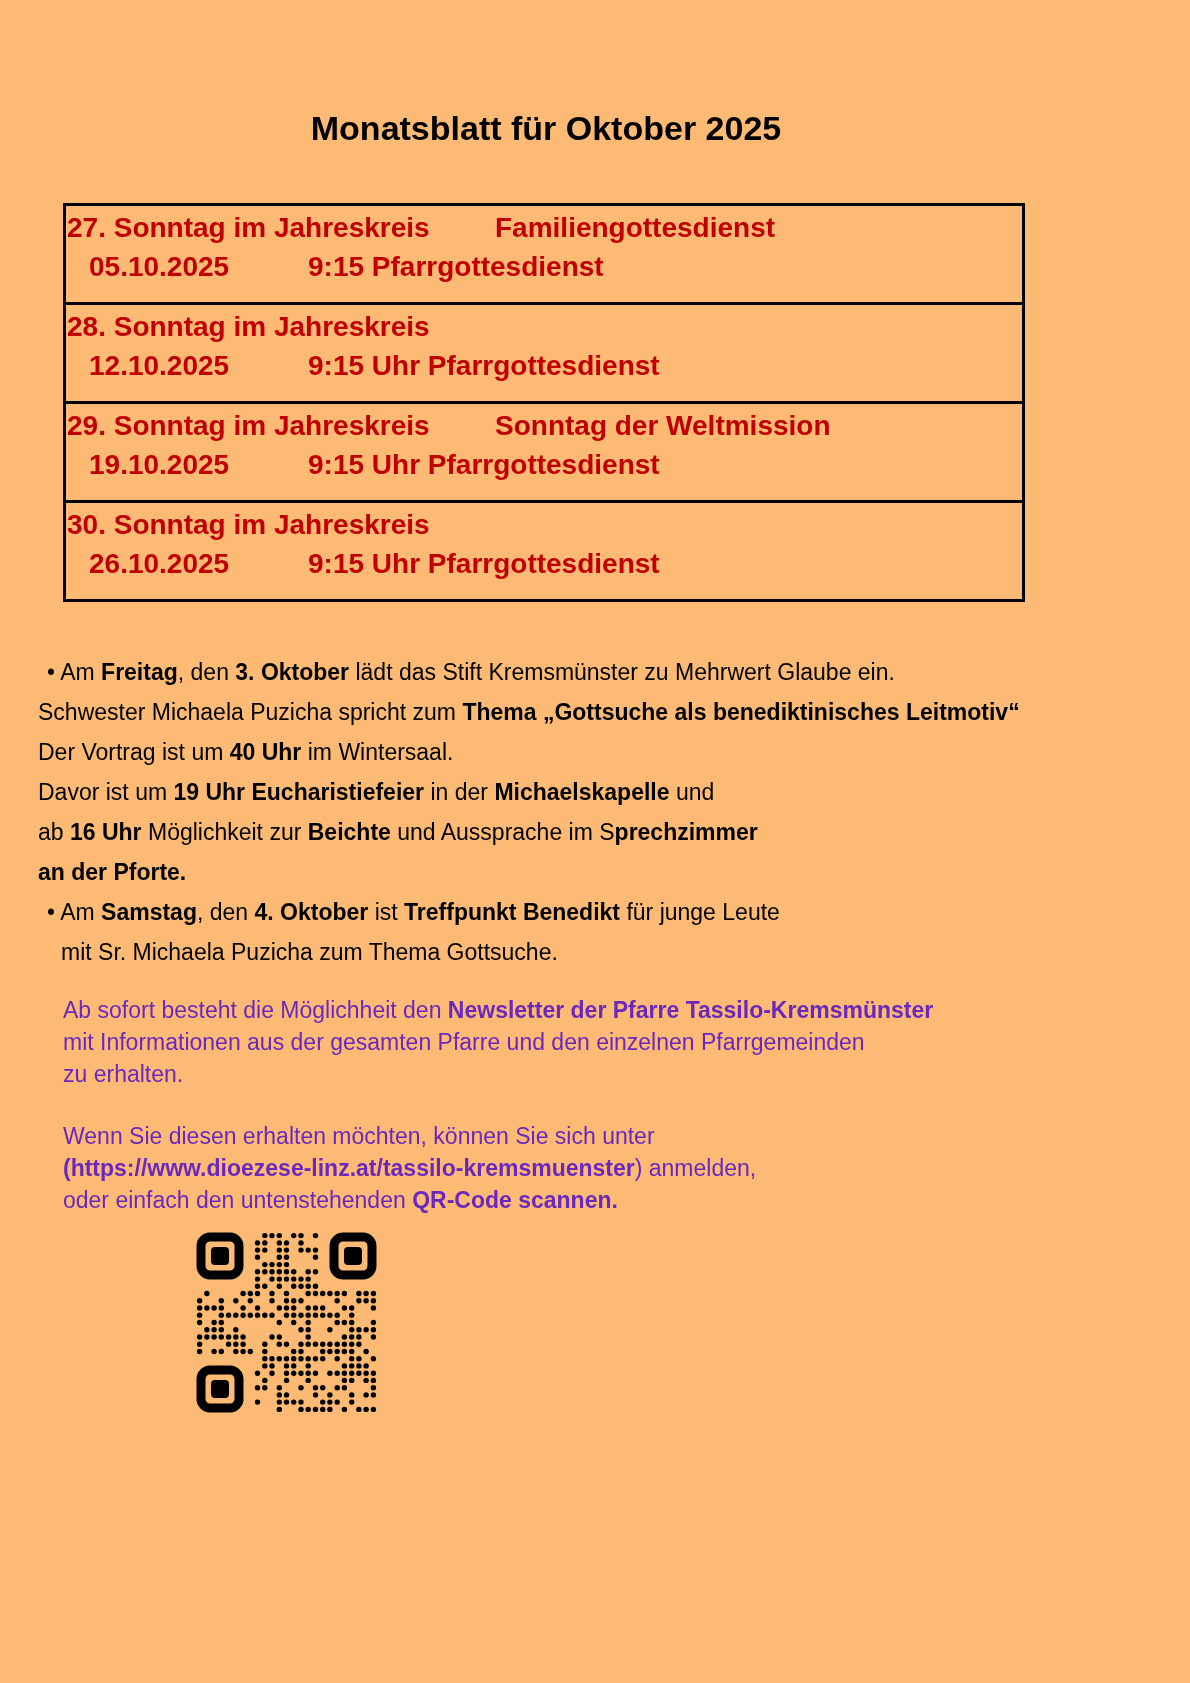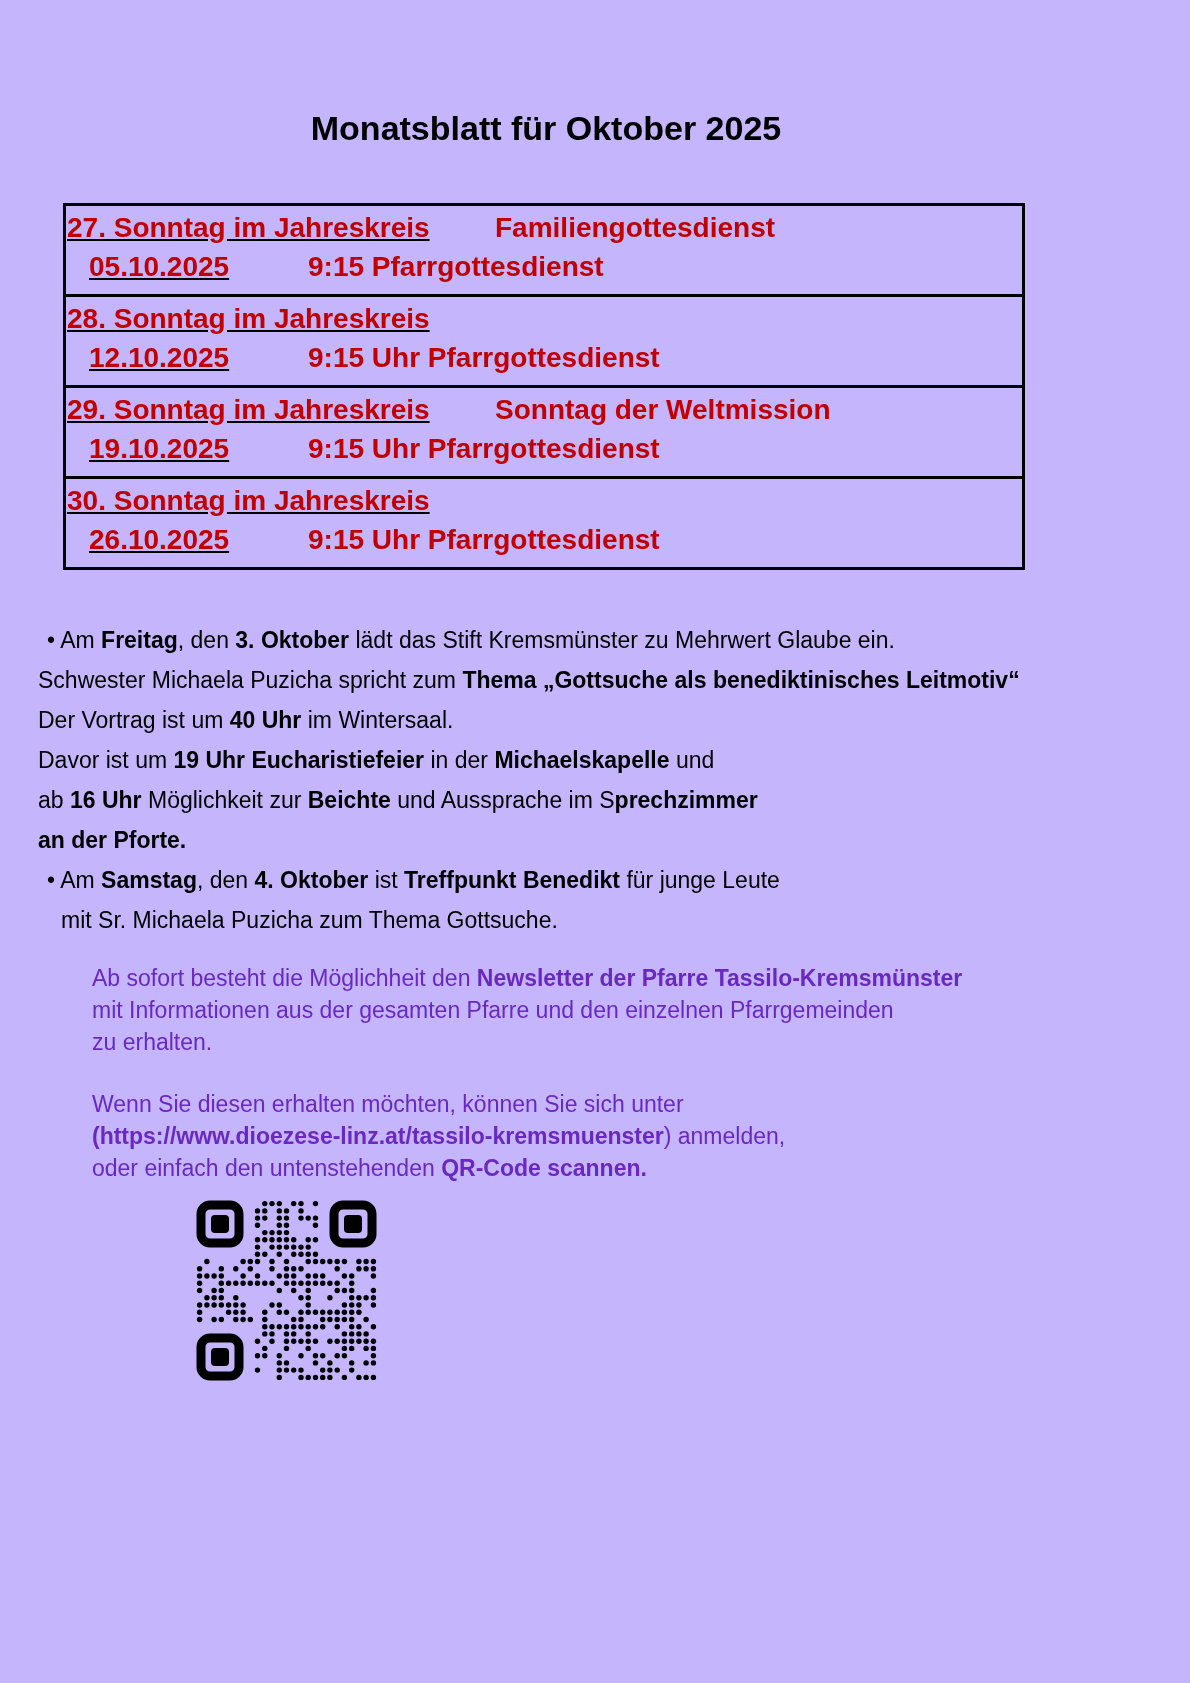--- a/index.html
+++ b/index.html
@@ -1,19 +1,19 @@
 <!DOCTYPE html>
 <html><head>
 <meta charset="utf-8">
 <style>
   html,body{margin:0;padding:0;background:#ffffff;}
   .page{
     position:relative;
     width:1190px;height:1683px;
-    background:#c4b5fd;
+    background:#fdba74;
     font-family:"Liberation Sans",sans-serif;
     color:#000;
     overflow:hidden;
   }
   
   .title{
     margin:107px 0 0 0;
     width:1092px;
     text-align:center;
     font-size:34px;
@@ -22,22 +22,21 @@
   }
   
   .schedule{
     margin:54px 0 0 63px;
     width:962px;
     border:3px solid #000;
     box-sizing:border-box;
   }
   .t-row{
     border-bottom:3px solid #000;
-    padding:2px 0 8px 1px;
-    text-decoration:underline;
+    padding:2px 0 16px 1px;
   }
   .t-row:last-child{border-bottom:none;}
   .t-line{
     position:relative;
     height:39px;line-height:39px;
     font-weight:bold;font-size:28px;
     color:var(--red,#C00000);
     white-space:nowrap;
   }
   .t-line2{padding-left:22px;}
@@ -53,21 +52,21 @@
   .indent-0{margin-left:47px;}
   .indent-1{margin-left:38px;}
   .indent-2{margin-left:61px;}
   .b{font-weight:bold;}
   
   .purple{
     color:var(--purple,#6A28BE);
     font-size:23px;
     line-height:32px;
   }
-  .purple .line{margin-left:92px;}
+  .purple .line{margin-left:63px;}
   .p1{margin-top:22px;}
   .p2{margin-top:30px;}
   
   .qr{display:block;margin:16px 0 0 196px;}
 </style>
 </head>
 <body>
 
 <div class="page" style="--red: #C00000; --purple: #6A28BE;">
 

